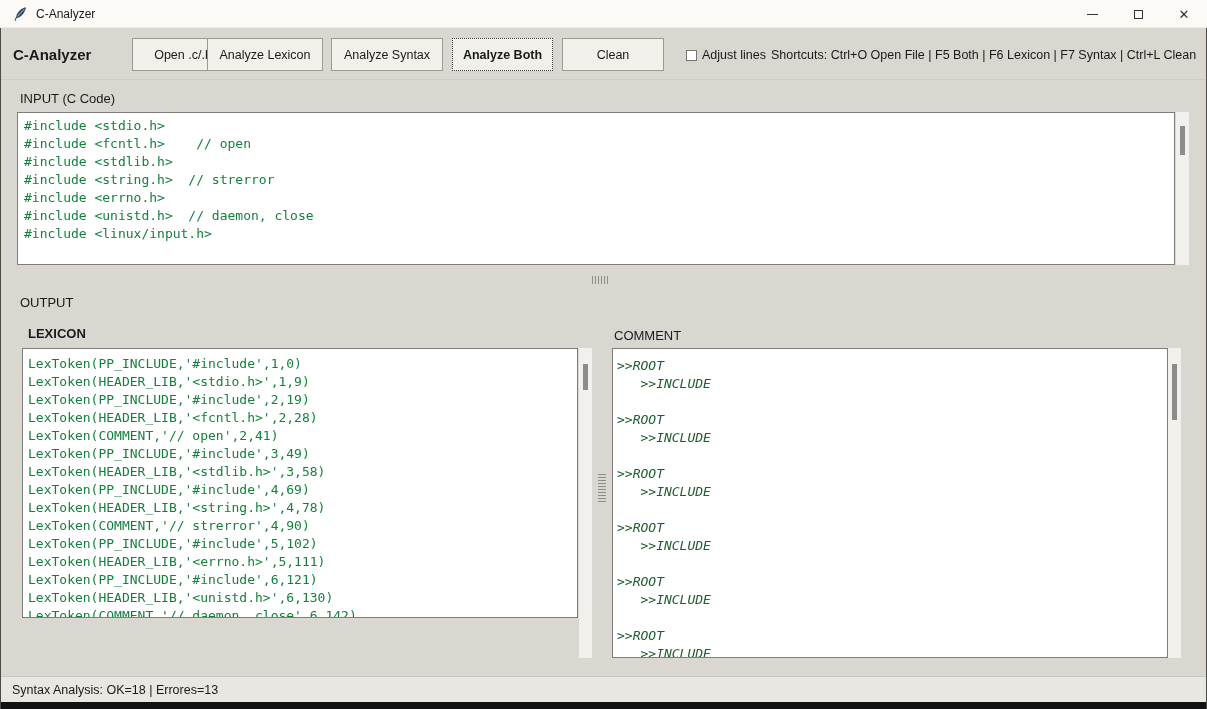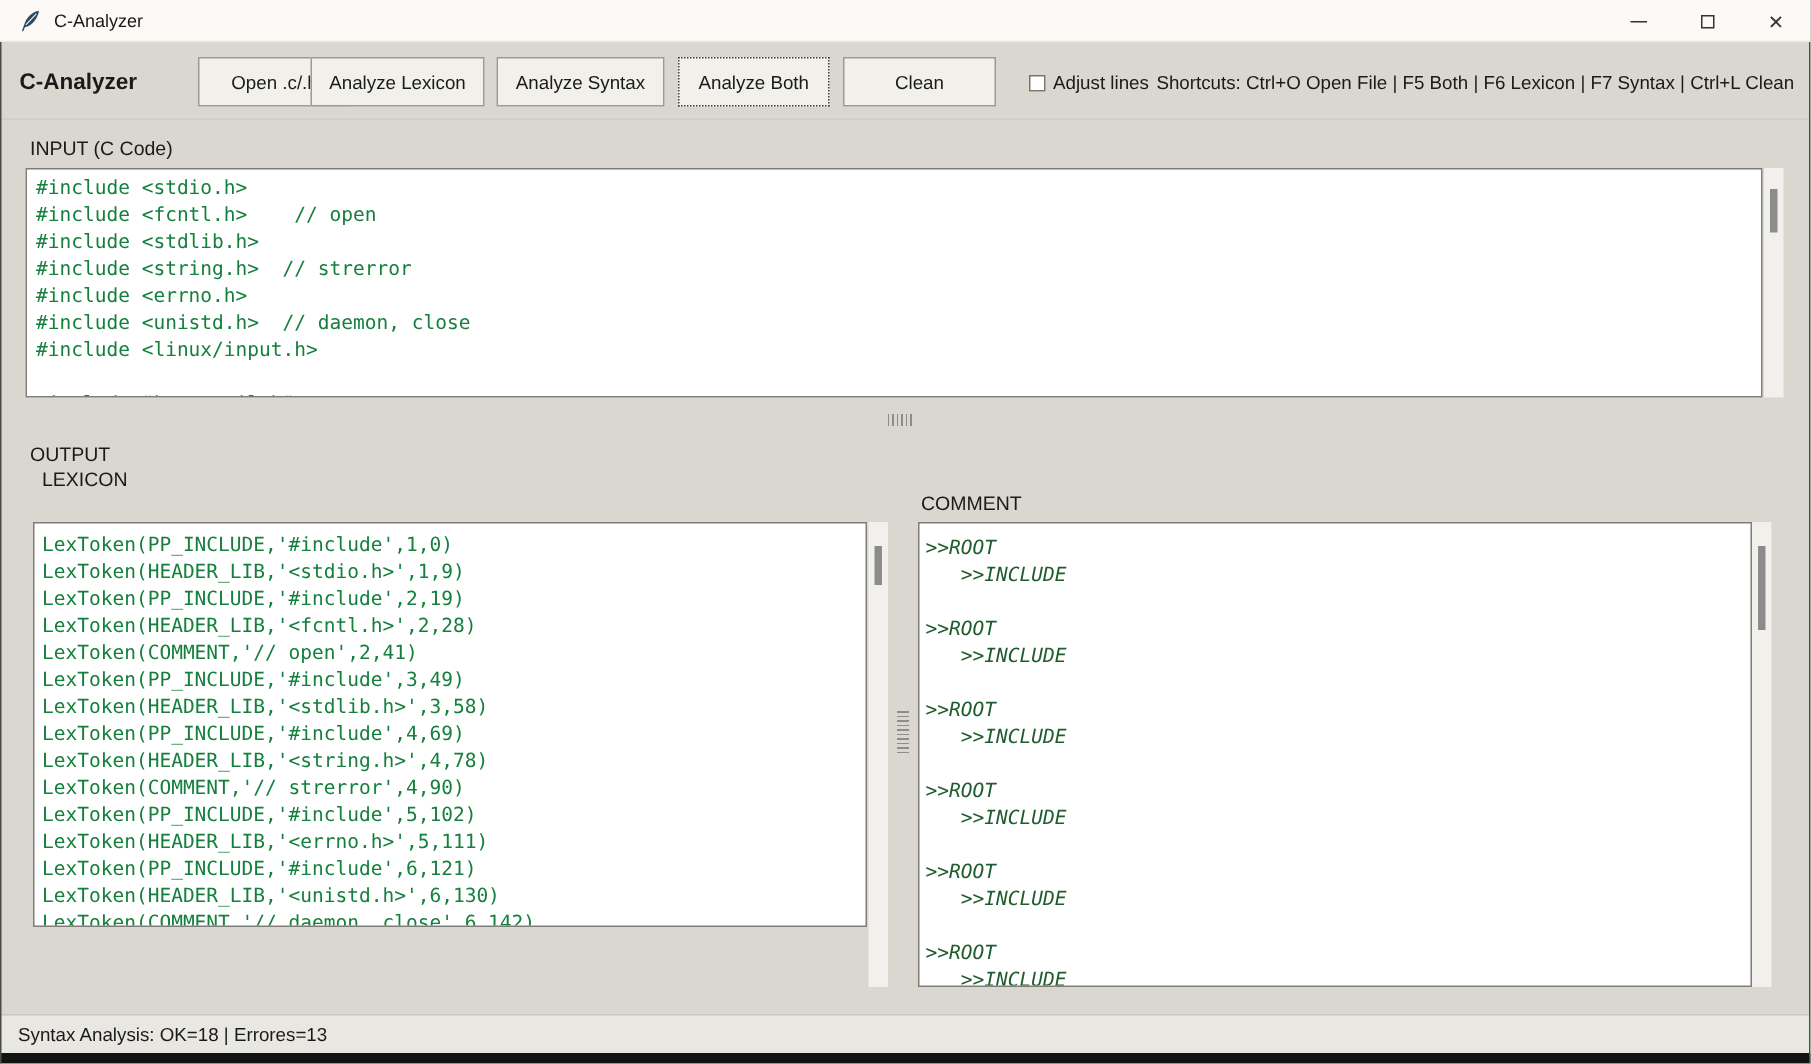--- a/index.html
+++ b/index.html
@@ -29,40 +29,40 @@
     position:absolute; left:0; top:28px; width:1207px; height:52px;
     background:#dad7d1; border-bottom:1px solid #cfccc6;
   }
   .app-label { position:absolute; left:13px; top:18px; font-size:15px; font-weight:bold; }
   .tb-btn {
     position:absolute; top:10px; height:33px;
     background:#f1f0ea; border:1px solid #9d9a94;
     font-family:"Liberation Sans", sans-serif; font-size:12.5px; color:#1a1a1a;
     display:flex; align-items:center; justify-content:center;
   }
-  .tb-btn.focused { border:1px dotted #3c3c3c; }
+  .tb-btn.focused { border:1px dotted #3c3c3c;font-weight:bold; }
   .btn-0 { left:96px;  width:102px;margin-left:36px; }
   .btn-1 { left:207px; width:116px; }
   .btn-2 { left:331px; width:112px; }
   .btn-3 { left:452px; width:101px; }
   .btn-4 { left:562px; width:102px; }
   .adjust-row {
     position:absolute; left:686px; top:20px; display:flex; align-items:center;
     white-space:nowrap; font-size:12.5px;
   }
   .checkbox {
     width:11px; height:11px; background:#fff; border:1px solid #767671;
     display:inline-block; margin-right:5px; margin-top:1px;
   }
   .shortcuts { margin-left:5px; font-size:12.5px; }
   
   .section-label { position:absolute; font-size:13px; color:#1a1a1a; }
   .lbl-input   { left:20px;  top:91px;  }
   .lbl-output  { left:20px;  top:295px; }
-  .lbl-lexicon { left:28px;  top:312px; }
+  .lbl-lexicon { left:28px;  top:326px;font-weight:bold; }
   .lbl-syntax  { left:614px; top:328px; }
   .textbox {
     position:absolute; background:#fff; border:1px solid #7f7d79; overflow:hidden;
   }
   .box-input   { left:17px;  top:112px; width:1158px; height:153px; }
   .box-lexicon { left:22px;  top:348px; width:556px;  height:270px; }
   .box-syntax  { left:612px; top:348px; width:556px;  height:310px; }
   .textbox pre {
     font-family:"DejaVu Sans Mono", monospace; font-size:13px; line-height:18px;
     white-space:pre; color:#15803d;

